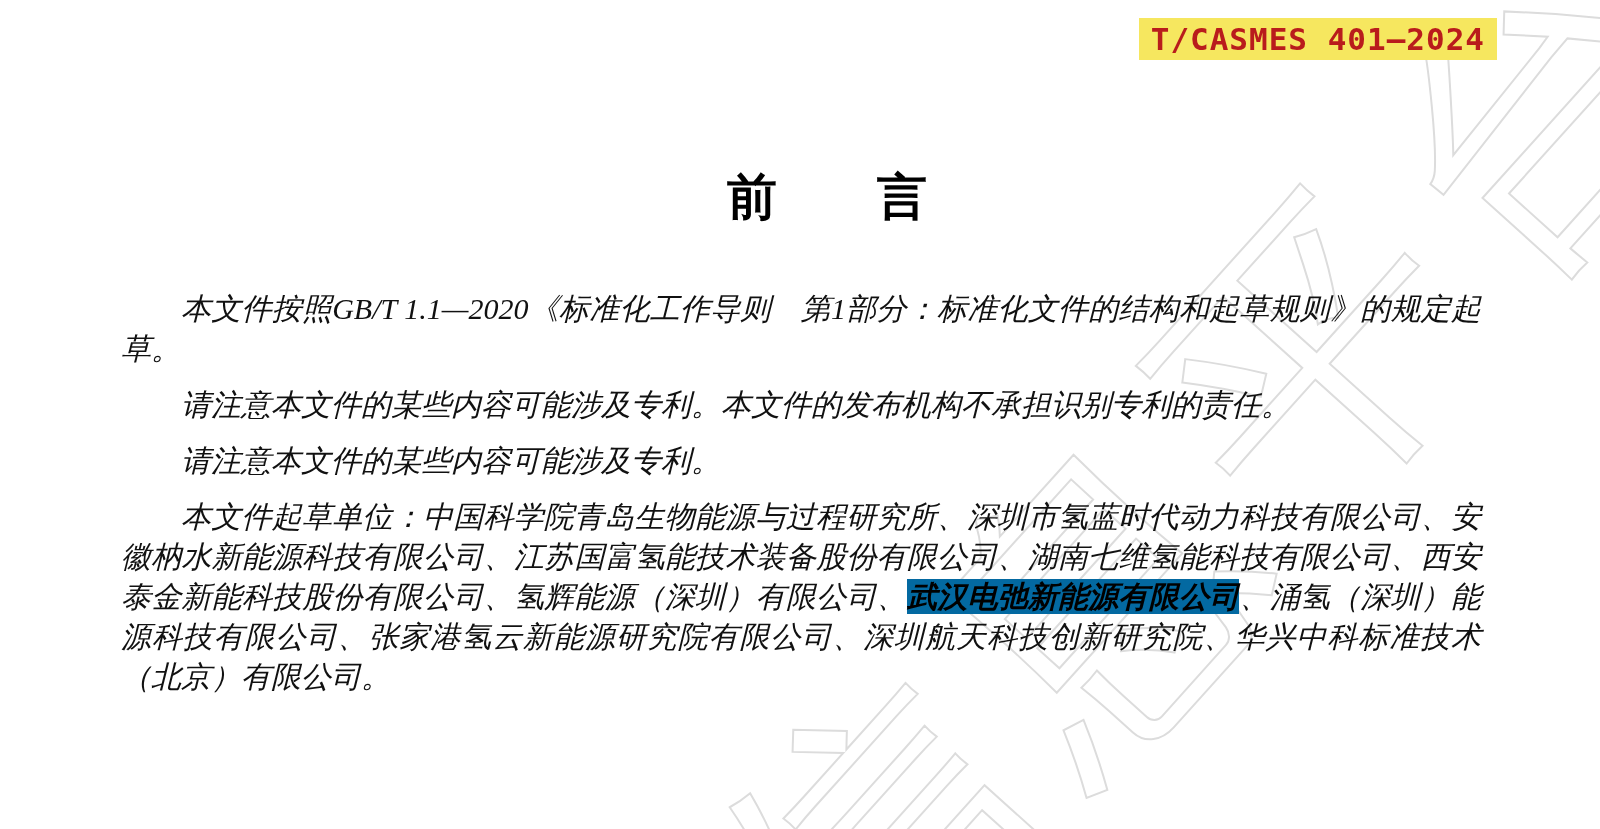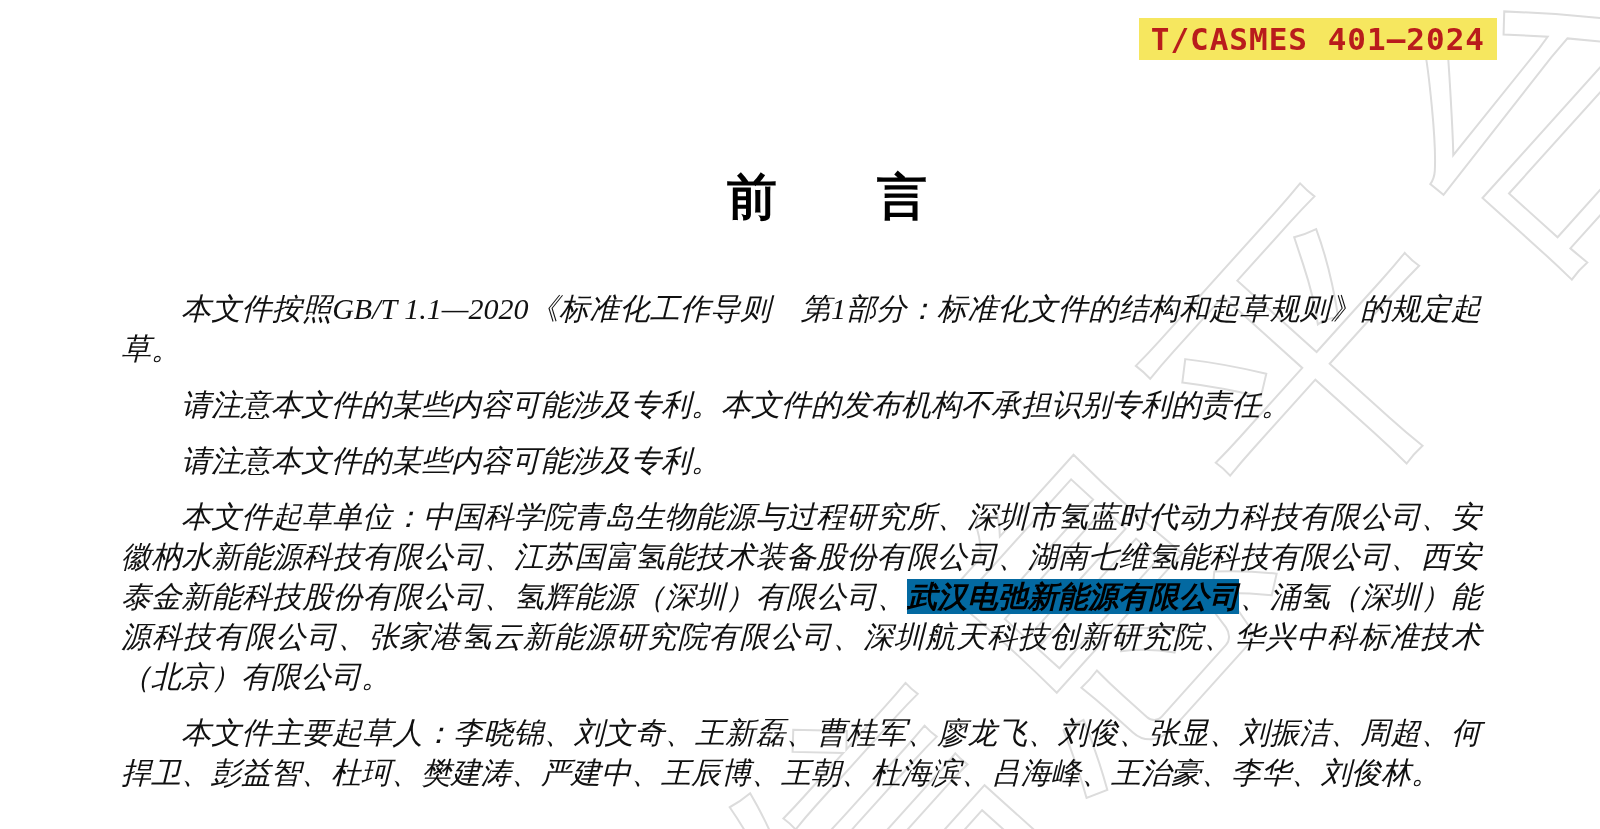--- a/index.html
+++ b/index.html
@@ -90,14 +90,13 @@
 
 <div class="doc-code">T/CASMES 401—2024</div>
 
 <h1 class="page-title">前　　言</h1>
 
 <div class="doc-body">
   <p>本文件按照GB/T 1.1—2020《标准化工作导则　第1部分：标准化文件的结构和起草规则》的规定起草。</p>
   <p>请注意本文件的某些内容可能涉及专利。本文件的发布机构不承担识别专利的责任。</p>
   <p>请注意本文件的某些内容可能涉及专利。</p>
   <p><span>本文件起草单位：中国科学院青岛生物能源与过程研究所、深圳市氢蓝时代动力科技有限公司、安徽枘水新能源科技有限公司、江苏国富氢能技术装备股份有限公司、湖南七维氢能科技有限公司、西安泰金新能科技股份有限公司、氢辉能源（深圳）有限公司、</span><mark>武汉电弛新能源有限公司</mark><span>、涌氢（深圳）能源科技有限公司、张家港氢云新能源研究院有限公司、深圳航天科技创新研究院、华兴中科标准技术（北京）有限公司。</span></p>
-  <p>本文件主要起草人：李晓锦、刘文奇、王新磊、曹桂军、廖龙飞、刘俊、张显、刘振洁、周超、何捍卫、彭益智、杜珂、樊建涛、严建中、王辰博、王朝、杜海滨、吕海峰、王治豪、李华、刘俊林。</p>
 </div>
 
 </body></html>

